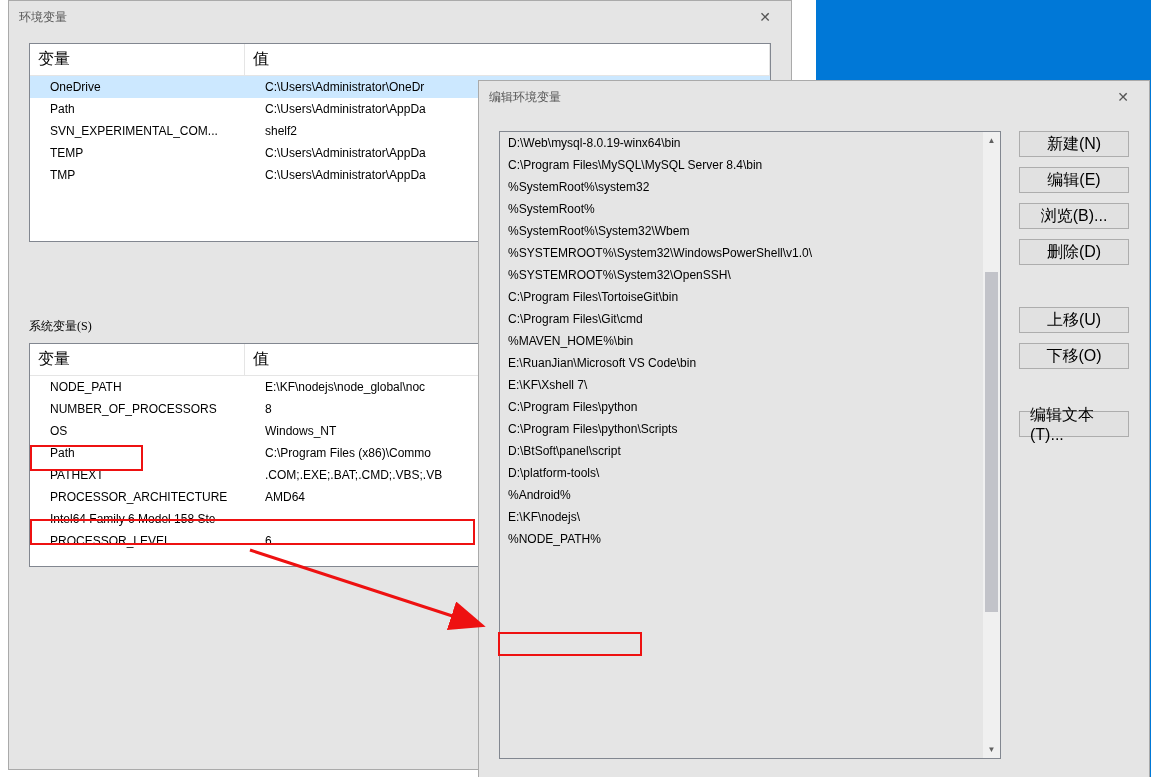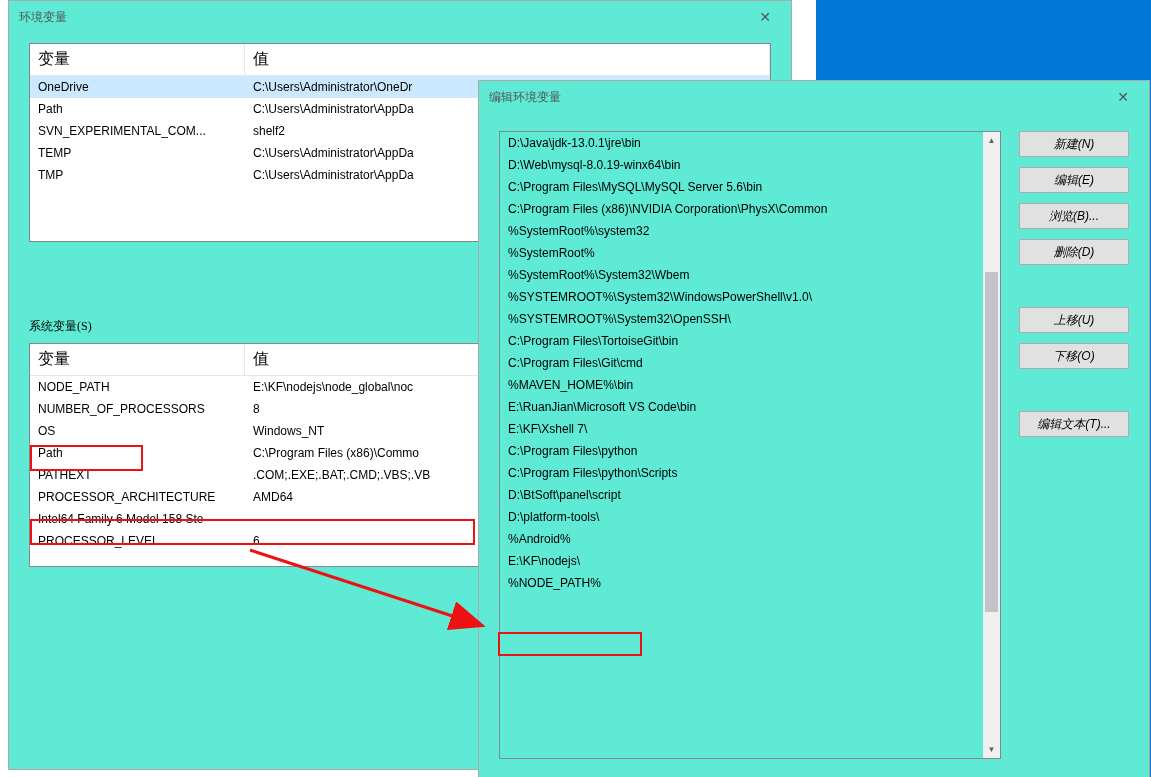--- a/index.html
+++ b/index.html
@@ -7,21 +7,21 @@
       font-family: "Microsoft YaHei", "Segoe UI", Arial, sans-serif;
       font-size: 13px;
       background: #0078d7;
       width: 1151px;
       height: 777px;
       position: relative;
       overflow: hidden;
     }
     .window {
       position: absolute;
-      background: #5eead4;
+      background: #e5e5e5;
       border: 1px solid #aaa;
     }
     .titlebar {
       height: 32px;
       display: flex;
       align-items: center;
       padding: 0 10px;
       color: #555;
       font-size: 12px;
     }
@@ -67,45 +67,44 @@
     }
     .vars-table .rows {
       height: 165px;
       overflow: hidden;
     }
     .vars-table .row {
       display: flex;
       font-size: 12px;
     }
     .vars-table .row > div {
-      padding: 4px 8px;
+      padding: 4px 20px;
       white-space: nowrap;
       overflow: hidden;
     }
     .vars-table .row.sel { background: #cce8ff; }
     .col-var { width: 215px; }
     .col-val { flex: 1; }
     .btn-row {
       display: flex;
       justify-content: flex-end;
       gap: 10px;
       margin: 14px 0 0 0;
     }
     .btn {
       min-width: 85px;
       height: 26px;
       border: 1px solid #adadad;
       background: #e1e1e1;
-      font-size: 12px;
+      font-size: 16px;
       display: inline-flex;
       align-items: center;
       justify-content: center;
       padding: 12px 10px;
       cursor: default;
-      font-style: italic;
     }
     .edit-window {
       left: 478px;
       top: 80px;
       width: 672px;
       height: 740px;
       z-index: 10;
     }
     .edit-body {
       display: flex;
@@ -282,24 +281,22 @@
 <div class="window edit-window">
   <div class="titlebar">
     <span>编辑环境变量</span>
     <div class="spacer"></div>
     <div class="close-x">✕</div>
   </div>
   <div class="edit-body">
     <div class="edit-main">
       <div class="list-wrap">
         <div class="list-inner" id="path-list">
-            <div class="list-item">D:\Java\jdk-13.0.1\jre\bin</div>
             <div class="list-item">D:\Web\mysql-8.0.19-winx64\bin</div>
-            <div class="list-item">C:\Program Files\MySQL\MySQL Server 5.6\bin</div>
-            <div class="list-item">C:\Program Files (x86)\NVIDIA Corporation\PhysX\Common</div>
+            <div class="list-item">C:\Program Files\MySQL\MySQL Server 8.4\bin</div>
             <div class="list-item">%SystemRoot%\system32</div>
             <div class="list-item">%SystemRoot%</div>
             <div class="list-item">%SystemRoot%\System32\Wbem</div>
             <div class="list-item">%SYSTEMROOT%\System32\WindowsPowerShell\v1.0\</div>
             <div class="list-item">%SYSTEMROOT%\System32\OpenSSH\</div>
             <div class="list-item">C:\Program Files\TortoiseGit\bin</div>
             <div class="list-item">C:\Program Files\Git\cmd</div>
             <div class="list-item">%MAVEN_HOME%\bin</div>
             <div class="list-item">E:\RuanJian\Microsoft VS Code\bin</div>
             <div class="list-item">E:\KF\Xshell 7\</div>

